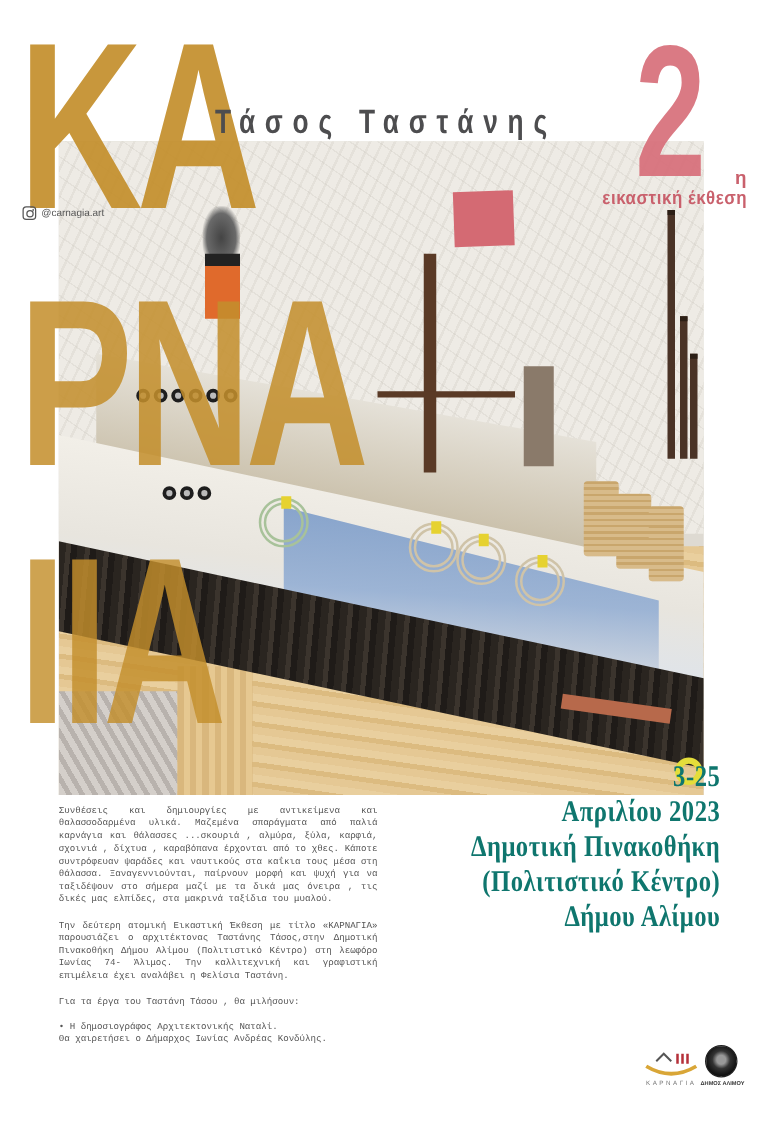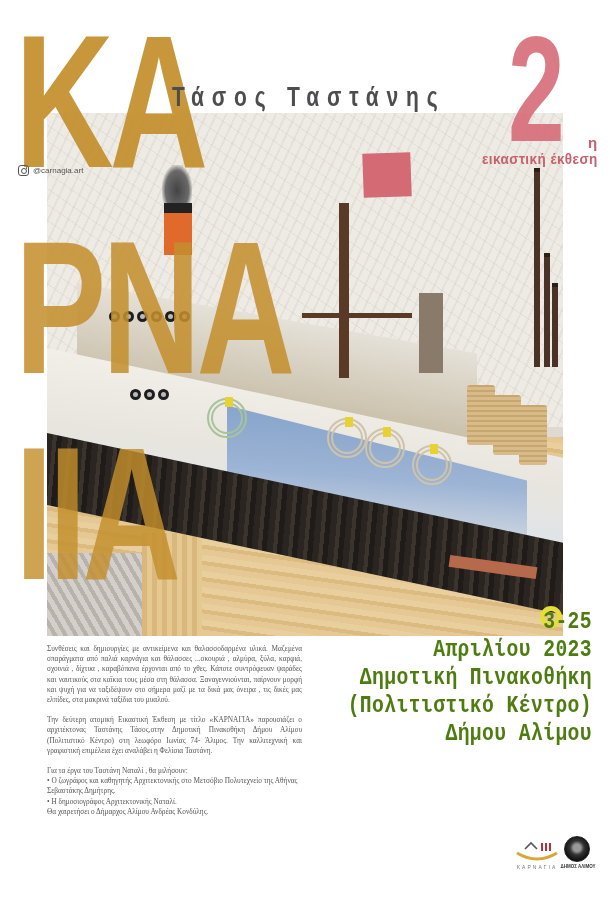--- a/index.html
+++ b/index.html
@@ -150,33 +150,33 @@
   .insta-icon::before {
     content: ""; position: absolute; left: 2px; top: 2px; width: 4px; height: 4px; border: 1.2px solid #555; border-radius: 50%;
   }
   .insta-icon::after {
     content: ""; position: absolute; right: 1px; top: 1px; width: 1.5px; height: 1.5px; background: #555; border-radius: 50%;
   }
   .insta-text { font-size: 8px; color: #555; }
 
   
   .venue {
-    position: absolute; right: 18px; top: 608px; text-align: right;
-    font-family: Liberation Mono, monospace; font-weight: 700;
-    color: #4d7c0f;
+    position: absolute; right: 34px; top: 608px; text-align: right;
+    font-family: Liberation Serif, serif; font-weight: 700;
+    color: #0f766e;
   }
   .venue .line {
     display: block; font-size: 24px; line-height: 28px; white-space: nowrap;
     transform: scaleX(0.82); transform-origin: right center; letter-spacing: 0.5px;
   }
 
   
   .body-text {
     position: absolute; left: 47px; top: 644px; width: 255px;
-    font-family: Liberation Serif, serif; font-size: 7.3px; line-height: 10.2px; color: #555;
+    font-family: Liberation Mono, monospace; font-size: 7.3px; line-height: 10.2px; color: #555;
   }
   .body-text p { margin: 0 0 10px 0; text-align: justify; }
   .body-text p.left { text-align: left; }
   .body-text .bullet::before { content: "• "; }
 
   
   .logo-karnagia {
     position: absolute; left: 513px; top: 838px; width: 48px; height: 26px;
   }
   .logo-karnagia-label {
@@ -256,24 +256,24 @@
   <span class="line">Απριλίου 2023</span>
   <span class="line">Δημοτική Πινακοθήκη</span>
   <span class="line">(Πολιτιστικό Κέντρο)</span>
   <span class="line">Δήμου Αλίμου</span>
 </div>
 
 <div class="body-text">
   <p>Συνθέσεις και δημιουργίες με αντικείμενα και θαλασσοδαρμένα υλικά. Μαζεμένα σπαράγματα από παλιά καρνάγια και θάλασσες ...σκουριά , αλμύρα, ξύλα, καρφιά, σχοινιά , δίχτυα , καραβόπανα έρχονται από το χθες. Κάποτε συντρόφευαν ψαράδες και ναυτικούς στα καΐκια τους μέσα στη θάλασσα. Ξαναγεννιούνται, παίρνουν μορφή και ψυχή για να ταξιδέψουν στο σήμερα μαζί με τα δικά μας όνειρα , τις δικές μας ελπίδες, στα μακρινά ταξίδια του μυαλού.</p>
   <p>Την δεύτερη ατομική Εικαστική Έκθεση με τίτλο «ΚΑΡΝΑΓΙΑ» παρουσιάζει ο αρχιτέκτονας Ταστάνης Τάσος,στην Δημοτική Πινακοθήκη Δήμου Αλίμου (Πολιτιστικό Κέντρο) στη λεωφόρο Ιωνίας 74- Άλιμος. Την καλλιτεχνική και γραφιστική επιμέλεια έχει αναλάβει η Φελίσια Ταστάνη.</p>
   <p class="left" style="margin:0;">
-    <span>Για τα έργα του Ταστάνη Ναταλί , θα μιλήσουν:</span><br>
-    <span class="bullet">Ο ζωγράφος και καθηγητής Αρχιτεκτονικής στο Μετσόβιο Πολυτεχνείο της Αθήνας Σεβαστάκης Δημήτρης.</span><br>
+    <span>Για τα έργα του Ταστάνη Τάσου , θα μιλήσουν:</span><br>
+    <br>
     <span class="bullet">Η δημοσιογράφος Αρχιτεκτονικής Ναταλί.</span><br>
-    <span>Θα χαιρετήσει ο Δήμαρχος Αλίμου Ανδρέας Κονδύλης.</span>
+    <span>Θα χαιρετήσει ο Δήμαρχος Ιωνίας Ανδρέας Κονδύλης.</span>
   </p>
 </div>
 
 <svg class="logo-karnagia" viewBox="0 0 48 26">
   <path d="M4 15 Q24 27 44 15" stroke="#d9a637" stroke-width="3" fill="none"></path>
   <path d="M12 11 L18 5 L24 11" stroke="#555" stroke-width="1.6" fill="none"></path>
   <rect x="28" y="5" width="2" height="8" fill="#b5303a"></rect>
   <rect x="32" y="5" width="2" height="8" fill="#b5303a"></rect>
   <rect x="36" y="5" width="2" height="8" fill="#b5303a"></rect>
 </svg>

